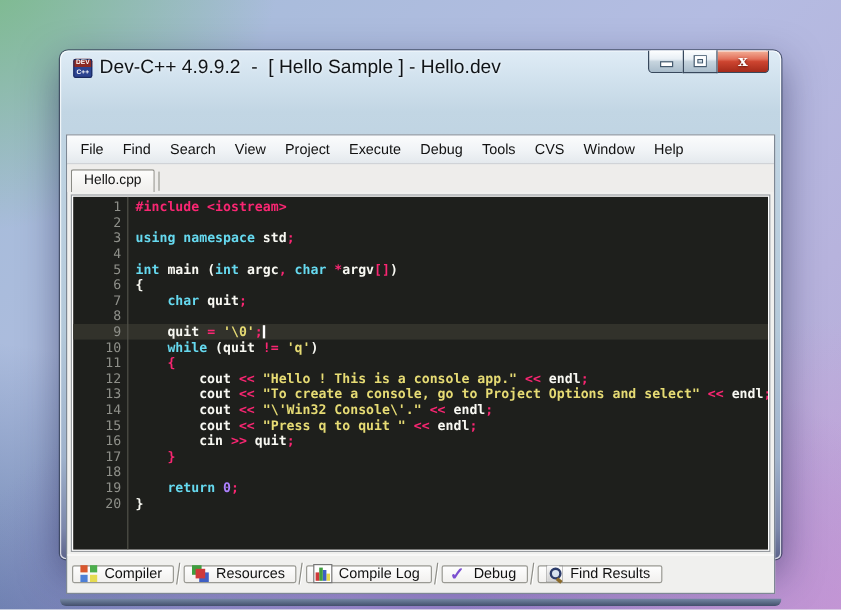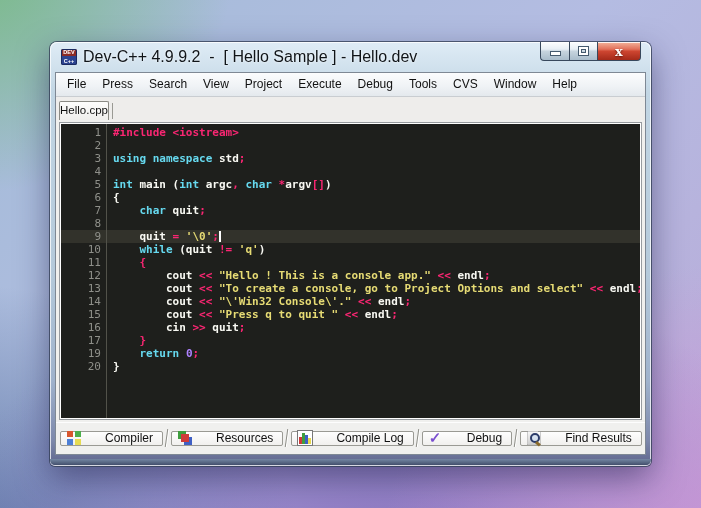--- a/index.html
+++ b/index.html
@@ -36,28 +36,28 @@
   .wbtn-max{width:29px;border-radius:0;}
   .wbtn-close{width:43px;border-radius:0 0 4px 0;border-left:none;
     background:linear-gradient(180deg,#f4b49c 0%,#e2705a 40%,#cd4530 52%,#a42a1a 100%);}
   .glyph-min{width:9px;height:3px;background:#fff;box-shadow:0 0 0 1px #455a6e;margin-top:4px;}
   .glyph-max{width:9px;height:8px;box-sizing:border-box;border:2px solid #fff;
     box-shadow:0 0 0 1px #455a6e, inset 0 0 0 1px #455a6e;}
   .glyph-close{color:#fff;font-family:"DejaVu Serif",serif;font-weight:bold;font-size:13px;
     line-height:13px;text-shadow:0 1px 2px #5a1408;}
   
   .client{height:383px;box-sizing:border-box;background:#f0f0ee;border:1px solid #7e8894;
-    display:flex;flex-direction:column;}
+    display:flex;flex-direction:column;margin-top:40px;}
   .menubar{height:23px;flex:none;display:flex;align-items:stretch;padding-left:3px;
     background:linear-gradient(180deg,#fbfcfd 0%,#f0f3f6 55%,#e4e9ed 100%);
     border-bottom:1px solid #c9cdd1;}
   .menu-item{font-size:12px;color:#111;padding:4px 8px 0;cursor:default;}
   .tabstrip{height:23px;flex:none;background:#eeedeb;display:flex;align-items:flex-end;
     padding-left:3px;}
-  .doc-tab{height:19px;box-sizing:border-box;padding:2px 0 0;margin-bottom:0;
+  .doc-tab{height:19px;box-sizing:border-box;padding:2px 10px 0;margin-bottom:0;
     background:linear-gradient(180deg,#fdfdfc,#efeeec);border:1px solid #8a8a84;border-bottom:none;
     border-radius:2px 2px 0 0;font-size:11.5px;color:#111;}
   .tab-tail{width:1px;height:16px;background:#9a9a94;margin-left:3px;margin-bottom:1px;}
   
   .editor-frame{flex:1;margin:2px 3px;border:1px solid #979b9f;background:#fff;padding:1px;
     display:flex;overflow:hidden;}
   .editor{flex:1;position:relative;background:var(--c-bg,#1e1f1c);overflow:hidden;
     font-family:"DejaVu Sans Mono",monospace;font-size:11px;font-weight:bold;padding-top:2px;}
   .editor::before{content:"";position:absolute;left:45px;top:0;bottom:0;width:1px;
     background:#52524a;z-index:3;}
@@ -69,21 +69,21 @@
   .tk-pre{color:var(--c-pre,#f92672);}
   .tk-kw{color:var(--c-kw,#66d9ef);}
   .tk-op{color:var(--c-op,#f92672);}
   .tk-str{color:var(--c-str,#e6db74);}
   .tk-num{color:var(--c-num,#ae81ff);}
   .tk-pl{color:var(--c-pl,#f8f8f2);text-align:right;}
   .caret{display:inline-block;width:2px;height:11px;background:#fff;vertical-align:-2px;}
   
   .bottom-bar{flex:none;height:26px;display:flex;align-items:center;padding:2px 2px 3px 4px;
     border-top:1px solid #fdfdfd;}
-  .rep-tab{display:inline-flex;align-items:center;gap:24px;height:15px;box-sizing:border-box;
+  .rep-tab{display:inline-flex;align-items:center;gap:6px;height:15px;box-sizing:border-box;
     padding:0 9px 0 6px;background:linear-gradient(180deg,#fefefe,#f1f0ee);
     border:1px solid #9a9a94;border-radius:2px;font-size:12px;color:#111;cursor:default;}
   .rep-sep{width:0;height:18px;border-left:1px solid #8d8d87;border-right:1px solid #ffffff;
     margin:0 3px;transform:skewX(-8deg);}
   .icon{width:14px;height:14px;display:inline-block;flex:none;position:relative;}
   .icon-compiler-icon{background:
     linear-gradient(#d8572e,#d8572e) 0 0/6px 6px no-repeat,
     linear-gradient(#4cae4c,#4cae4c) 8px 0/6px 6px no-repeat,
     linear-gradient(#4d7fd6,#4d7fd6) 0 8px/6px 6px no-repeat,
     linear-gradient(#e6dc52,#e6dc52) 8px 8px/6px 6px no-repeat;}
@@ -129,21 +129,21 @@
         </div>
         <div class="wbtn wbtn-close">
           <span class="glyph-close">x</span>
         </div>
       </div>
 
     <div class="client">
 
       <div class="menubar" id="menu-bar">
           <span class="menu-item">File</span>
-          <span class="menu-item">Press</span>
+          <span class="menu-item">Find</span>
           <span class="menu-item">Search</span>
           <span class="menu-item">View</span>
           <span class="menu-item">Project</span>
           <span class="menu-item">Execute</span>
           <span class="menu-item">Debug</span>
           <span class="menu-item">Tools</span>
           <span class="menu-item">CVS</span>
           <span class="menu-item">Window</span>
           <span class="menu-item">Help</span>
         </div>
@@ -217,20 +217,24 @@
             </div>
             <div class="line">
               <span class="gutter">16</span>
               <span class="code"><span class="tk-pl">        cin </span><span class="tk-op">&gt;&gt;</span><span class="tk-pl"> quit</span><span class="tk-op">;</span></span>
             </div>
             <div class="line">
               <span class="gutter">17</span>
               <span class="code"><span class="tk-pl">    </span><span class="tk-op">}</span></span>
             </div>
             <div class="line">
+              <span class="gutter">18</span>
+              <span class="code"></span>
+            </div>
+            <div class="line">
               <span class="gutter">19</span>
               <span class="code"><span class="tk-pl">    </span><span class="tk-kw">return</span><span class="tk-pl"> </span><span class="tk-num">0</span><span class="tk-op">;</span></span>
             </div>
             <div class="line">
               <span class="gutter">20</span>
               <span class="code"><span class="tk-pl">}</span></span>
             </div>
           </div>
       </div>
 

